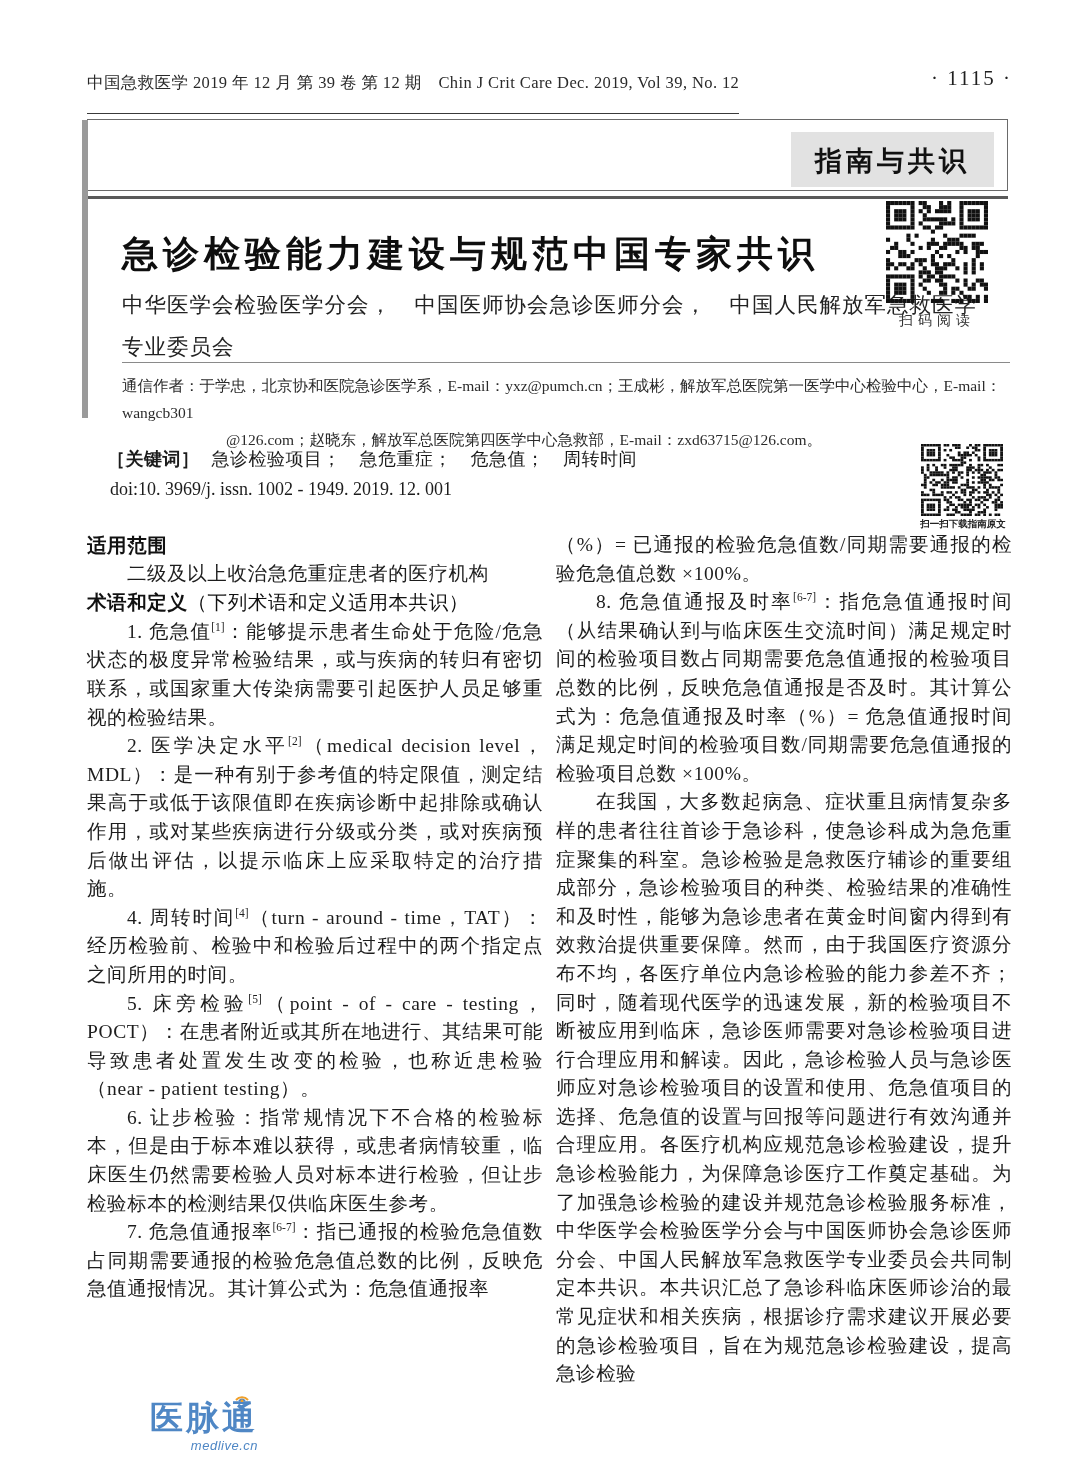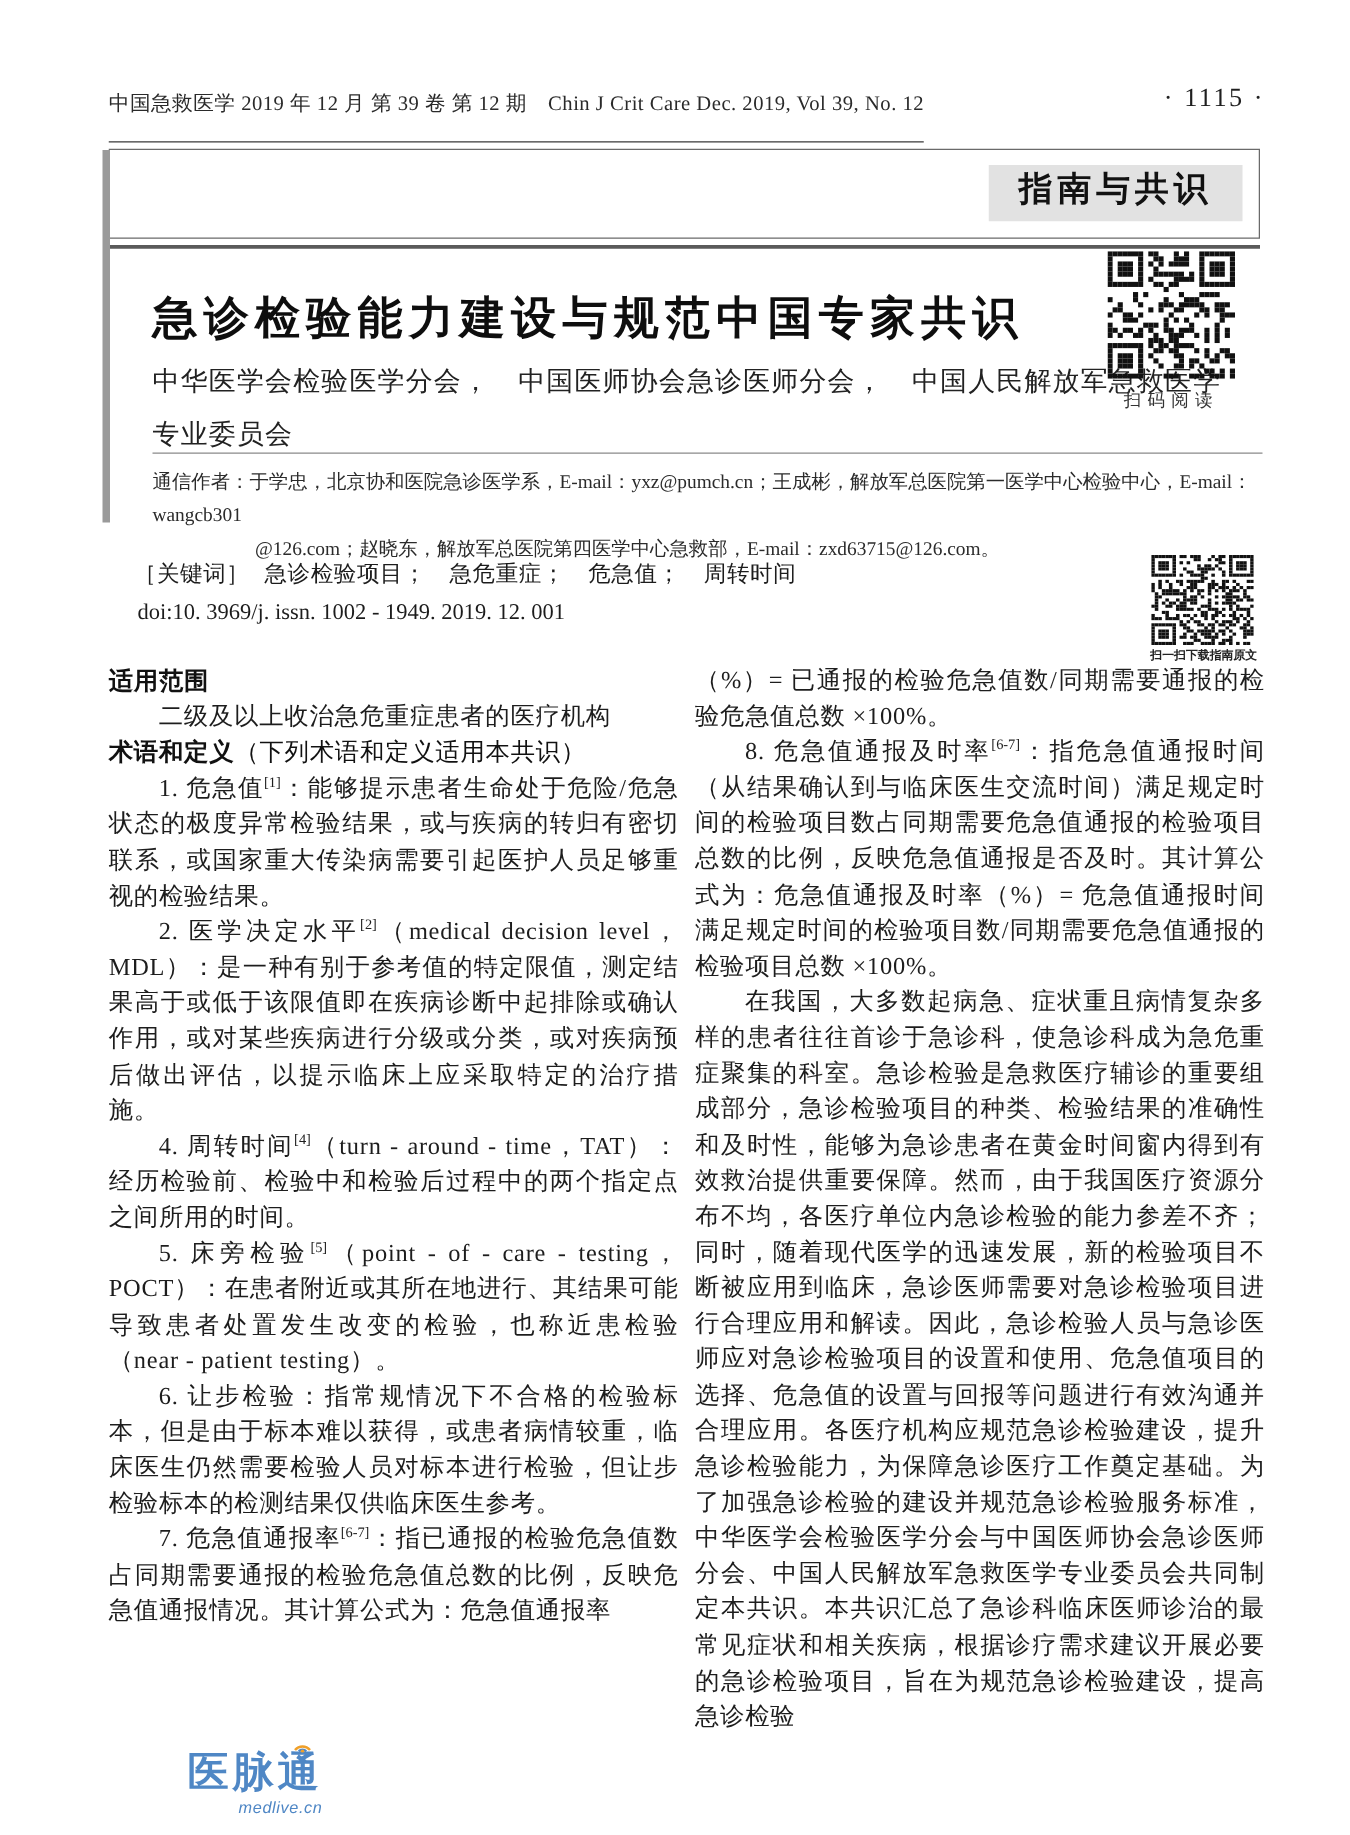--- a/index.html
+++ b/index.html
@@ -13,43 +13,43 @@
     position:absolute; left:87px; top:72px; font-size:16.5px; letter-spacing:0.4px;
     color:#2a2a2a; border-bottom:1.5px solid #3a3a3a; padding-bottom:19px; white-space:nowrap;
   }
   .page-number { position:absolute; right:68px; top:66px; font-size:21px; letter-spacing:2px; color:#1f1f1f; }
 
   
   .banner-box { position:absolute; left:87px; top:119px; width:921px; height:72px; border:1.3px solid #6a6a6a; box-sizing:border-box; }
   .category-tag {
     position:absolute; right:13px; top:12px; background:#e2e2e2; color:#111;
     font-family:"Liberation Sans", sans-serif; font-weight:bold; font-size:27px;
-    letter-spacing:4px; padding:1px 24px 8px 24px;
+    letter-spacing:4px; padding:11px 24px 8px 24px;
   }
   .double-rule { position:absolute; left:87px; top:196px; width:921px; height:2.5px; background:#5a5a5a; }
   .left-bar { position:absolute; left:82px; top:120px; width:6px; height:298px; background:#9a9a9a; }
 
   
   .article-title { position:absolute; left:122px; top:206px; font-size:36px; font-weight:bold; letter-spacing:5px; color:#0e0e0e; }
   .article-authors { position:absolute; left:122px; top:284px; font-size:21.5px; line-height:42px; letter-spacing:1px; color:#222; }
 
   .qr { position:absolute; }
   .qr svg { width:100%; height:100%; }
   .qr1 { left:886px; top:201px; width:102px; height:102px; }
   .qr1-caption { position:absolute; left:882px; top:312px; width:110px; text-align:center; font-size:14px; letter-spacing:5px; color:#333; }
   .qr2 { left:921px; top:444px; width:82px; height:72px; }
   .qr2-caption { position:absolute; left:913px; top:518px; width:100px; text-align:center; font-size:9.5px; font-weight:bold; color:#222; font-family:"Liberation Sans", sans-serif; }
 
   .thin-rule { position:absolute; left:122px; top:362px; width:888px; height:1px; background:#8a8a8a; }
 
   .correspondence { position:absolute; left:122px; top:372px; width:892px; font-size:15.5px; line-height:27px; color:#2b2b2b; }
-  .correspondence .line2 { margin-left:82px; }
+  .correspondence .line2 { margin-left:104px; }
 
   .keywords-row { position:absolute; left:107px; top:447px; font-size:18px; color:#1c1c1c; letter-spacing:0.5px; }
-  .keywords-label { font-family:"Liberation Sans", sans-serif; font-weight:normal; margin-right:12px; }
+  .keywords-label { font-family:"Liberation Sans", sans-serif; font-weight:bold; margin-right:12px; }
   .doi-line { position:absolute; left:110px; top:479px; font-size:18px; color:#1c1c1c; }
 
   
   .columns { position:absolute; left:87px; top:531px; width:925px; display:flex; gap:13px; }
   .col { width:456px; font-size:19.5px; line-height:28.6px; letter-spacing:0.6px; text-align:justify; color:#1d1d1d; }
   .col p { margin:0; text-indent:2.05em; }
   .col p.noindent { text-indent:0; }
   .col h3 { margin:0; font-size:19.5px; font-family:"Liberation Sans", sans-serif; font-weight:bold; color:#111; }
   .col h3 .normal { font-family:"Liberation Serif", serif; font-weight:normal; }
   .col sup { font-size:11.5px; line-height:0; vertical-align:super; letter-spacing:0; }

